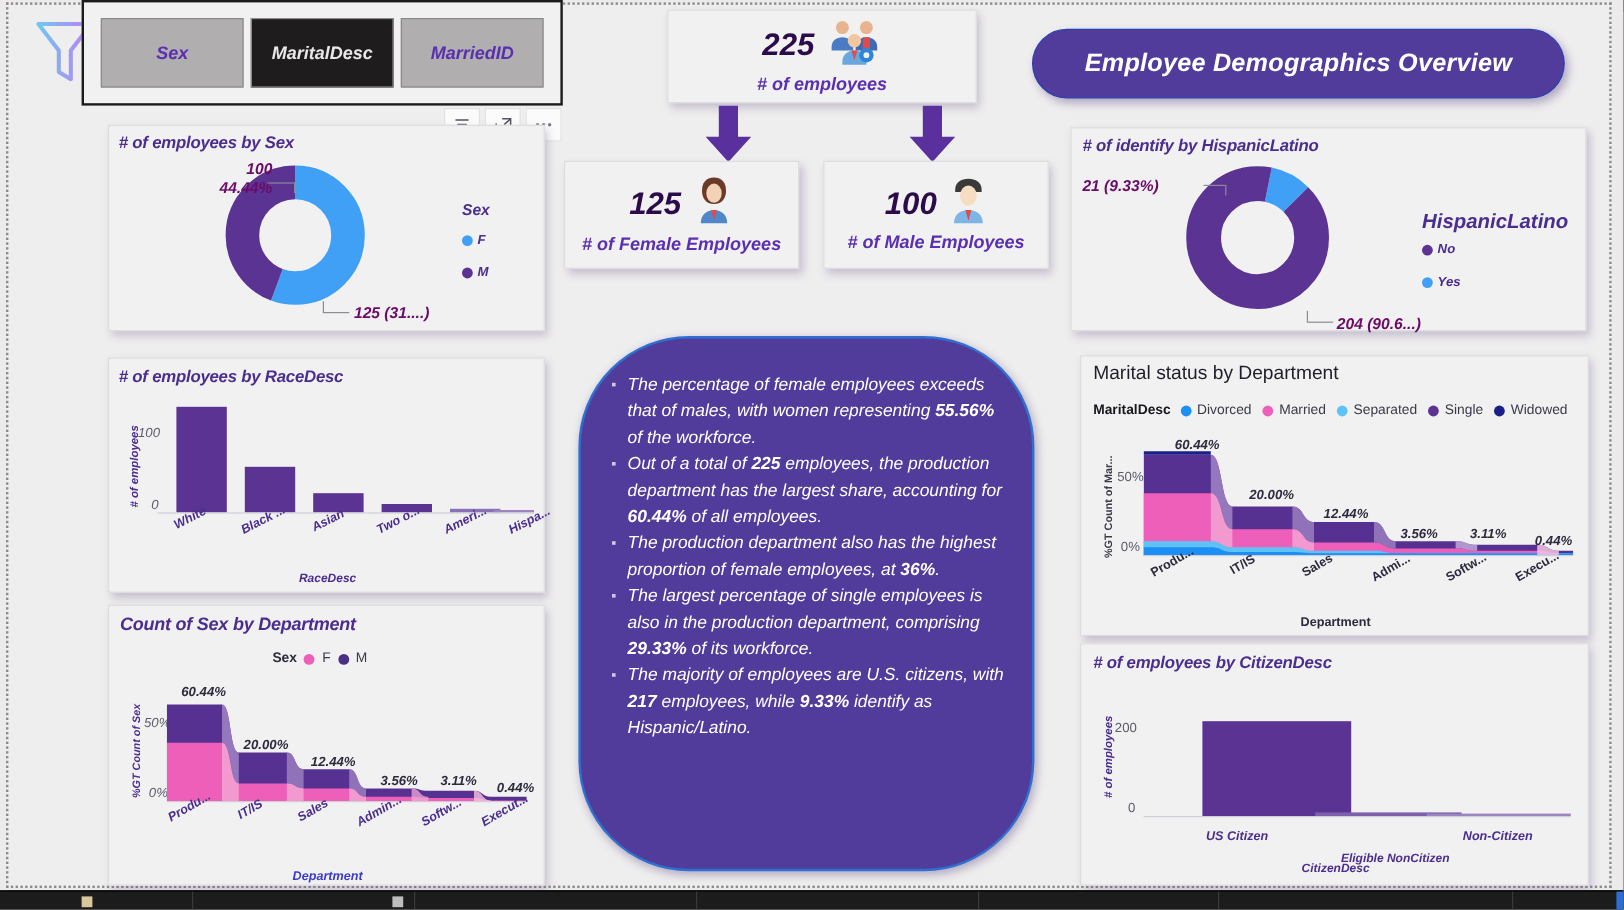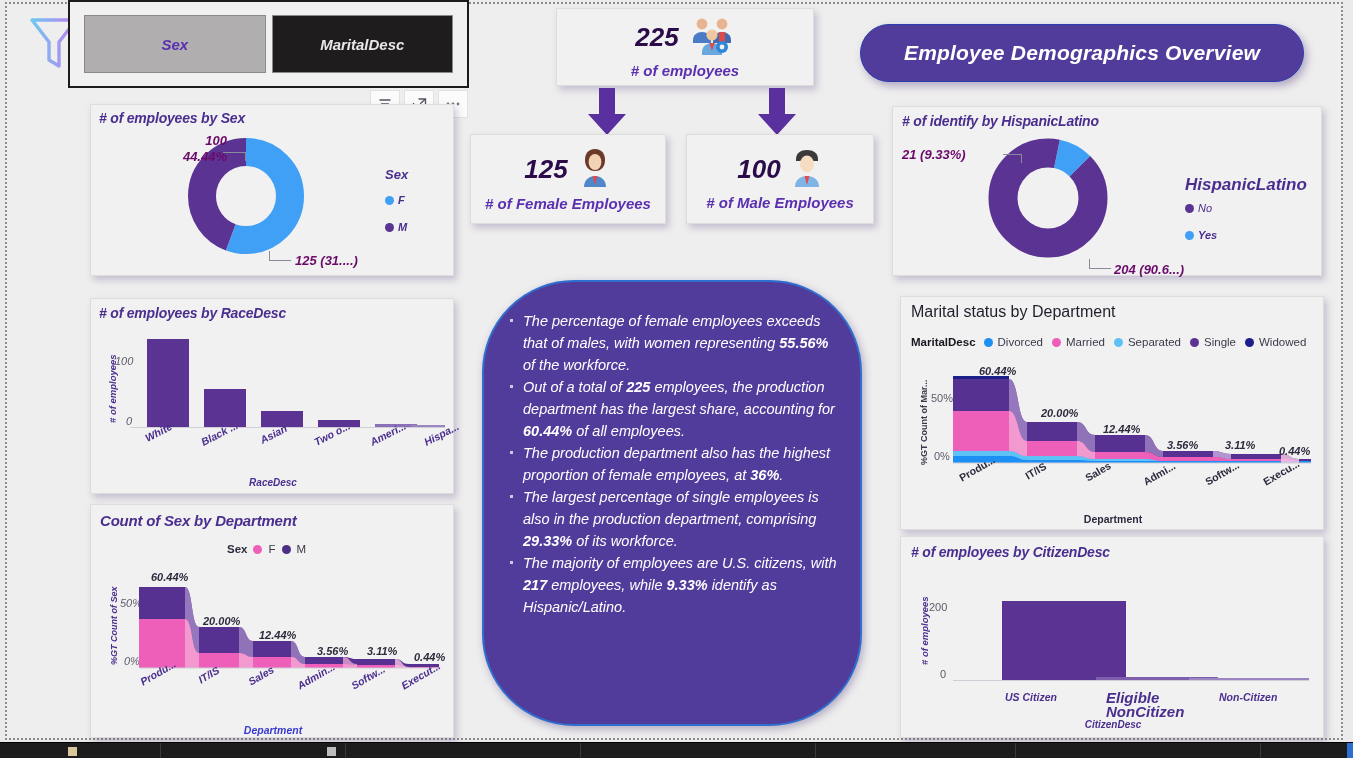--- a/index.html
+++ b/index.html
@@ -229,20 +229,21 @@
         </linearGradient>
       </defs>
       <path d="M6 8 H50 L33 30 V54 L23 48 V30 Z" fill="none" stroke="url(#fg)" stroke-width="3.4" stroke-linejoin="round"></path>
     </svg>
   </div>
 
   <div id="slicer-panel">
     <div class="slicer-row">
       <div class="slicer-btn">Sex</div>
       <div class="slicer-btn selected">MaritalDesc</div>
+      <div class="slicer-btn">MarriedID</div>
     </div>
   </div>
 
   <div class="viz-tools" style="left:366px; top:90px;">
     <div class="tool">
       <svg width="14" height="14" viewBox="0 0 14 14">
           <path d="M2 3h10M3.5 6.8h7M5.2 10.3h3.6" stroke="#53535f" stroke-width="1.3" stroke-linecap="round"></path>
         </svg>
     </div>
     <div class="tool">
@@ -366,21 +367,21 @@
     </svg>
     <div class="donut-callout" style="left:9px; top:40px;">21 (9.33%)</div>
     <div class="leader" style="left:110px; top:47px; width:18px;"></div>
     <div class="leader-v" style="left:128px; top:47px; height:9px;"></div>
 
     <div class="donut-callout" style="left:221px; top:155px;">204 (90.6...)</div>
     <div class="leader" style="left:196px; top:161px; width:22px;"></div>
     <div class="leader-v" style="left:196px; top:152px; height:9px;"></div>
 
     <div style="position:absolute;left:292px;top:68px;font-size:17px;font-weight:bold;font-style:italic;color:#4a2e8f;">HispanicLatino</div>
-    <div class="legend-row" style="left:292px; top:95px; font-style:italic; font-weight:normal; color:#4a2e8f;">
+    <div class="legend-row" style="left:292px; top:95px; font-style:italic; font-weight:bold; color:#4a2e8f;">
       <span class="dot" style="background:#5B3392"></span>
       <span>No</span>
     </div>
     <div class="legend-row" style="left:292px; top:122px; font-style:italic; font-weight:bold; color:#4a2e8f;">
       <span class="dot" style="background:#3FA0F5"></span>
       <span>Yes</span>
     </div>
   </div>
 
   <div class="card" style="left:90px; top:298px; width:364px; height:196px;">
@@ -520,21 +521,21 @@
     <div class="axis-label-y" style="left:18px; top:128px;"># of employees</div>
     <div class="tick" style="left:28px; top:64px; font-style:normal;">200</div>
     <div class="tick" style="left:39px; top:131px; font-style:normal;">0</div>
 
     <div class="bar" style="left:101px; top:64px;  width:124px; height:79px;"></div>
     <div class="bar" style="left:195px; top:140px; width:122px; height:3px; background:#7e5fae;"></div>
     <div class="bar" style="left:288px; top:141px; width:120px; height:2px; background:#9b86c2;"></div>
     <div style="position:absolute;left:52px;top:143px;width:356px;height:1px;background:#cfcdd6;"></div>
 
     <div class="cat-label" style="left:104px; top:154px; color:#4a2e8f;">US Citizen</div>
-    <div style="position:absolute;left:205px;top:154px;width:102px;text-align:left;font-size:15px;font-style:italic;font-weight:bold;color:#4a2e8f;line-height:14px;">
+    <div style="position:absolute;left:205px;top:172px;width:102px;text-align:right;font-size:10px;font-style:italic;font-weight:bold;color:#4a2e8f;line-height:14px;">
       <span>Eligible NonCitizen</span>
     </div>
     <div class="cat-label" style="left:318px; top:154px; color:#4a2e8f;">Non-Citizen</div>
 
     <div class="axis-label-x" style="left:0; top:182px; width:424px;">CitizenDesc</div>
   </div>
 
   <div id="insight-panel">
     <ul id="insight-list">
       <li>The percentage of female employees exceeds that of males, with women representing <b>55.56%</b> of the workforce.</li>

